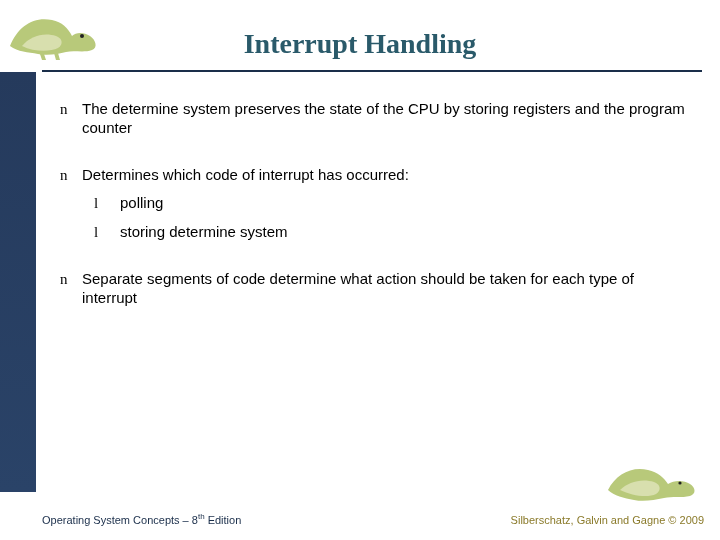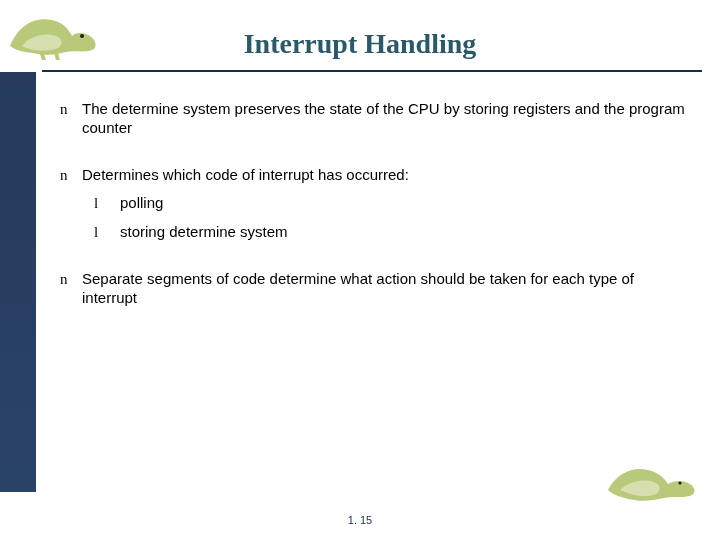--- a/index.html
+++ b/index.html
@@ -160,14 +160,17 @@
 </div>
 
 <div class="footer">
   <div class="dino-footer">
     <svg viewBox="0 0 100 50" width="100" height="50">
       <path d="M4 34 C 12 18 28 10 44 14 C 54 16 60 22 64 28 C 70 24 80 24 86 28 C 92 32 92 38 86 40 C 78 42 68 40 60 42 C 50 44 40 46 30 44 C 20 42 10 40 4 34 Z" fill="#b8c97a"></path>
       <path d="M16 34 C 24 26 38 22 50 26 C 56 28 58 34 52 38 C 44 42 28 40 16 34 Z" fill="#d8dfae"></path>
       <circle cx="76" cy="27" r="1.6" fill="#222"></circle>
     </svg>
   </div>
-  <div class="foot-center">1. 15</div>
+  <div class="foot-left">
+    <span>Operating System Concepts – 8</span><sup>th</sup><span> Edition</span>
+  </div>
+  <div class="foot-right">Silberschatz, Galvin and Gagne © 2009</div>
 </div>
 
 </body></html>

